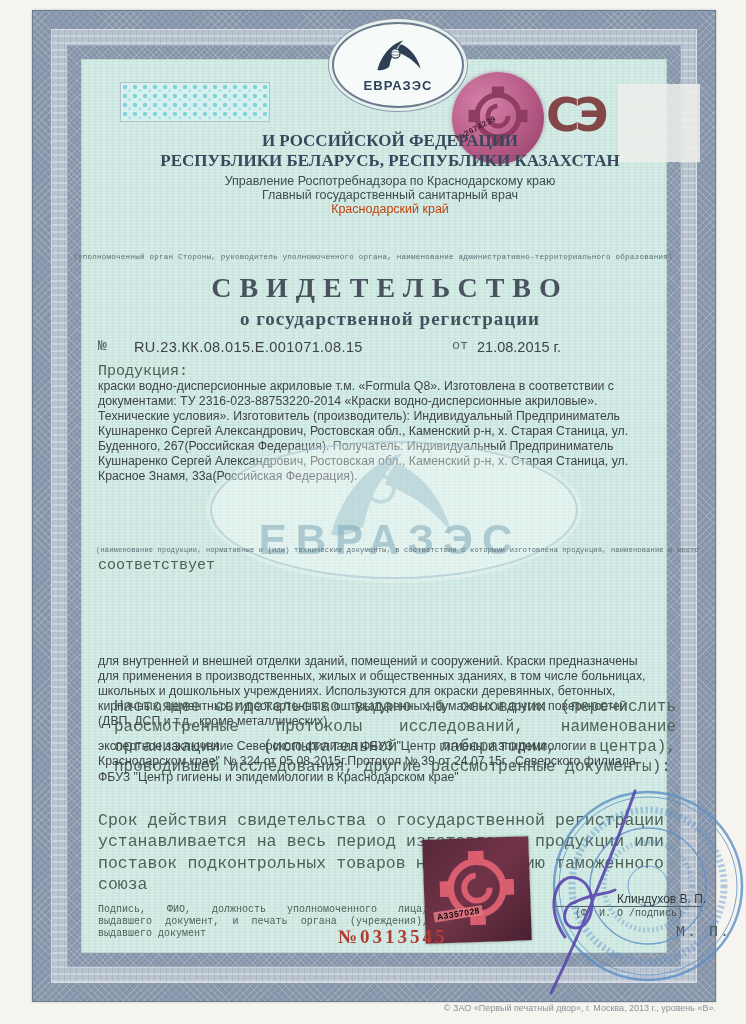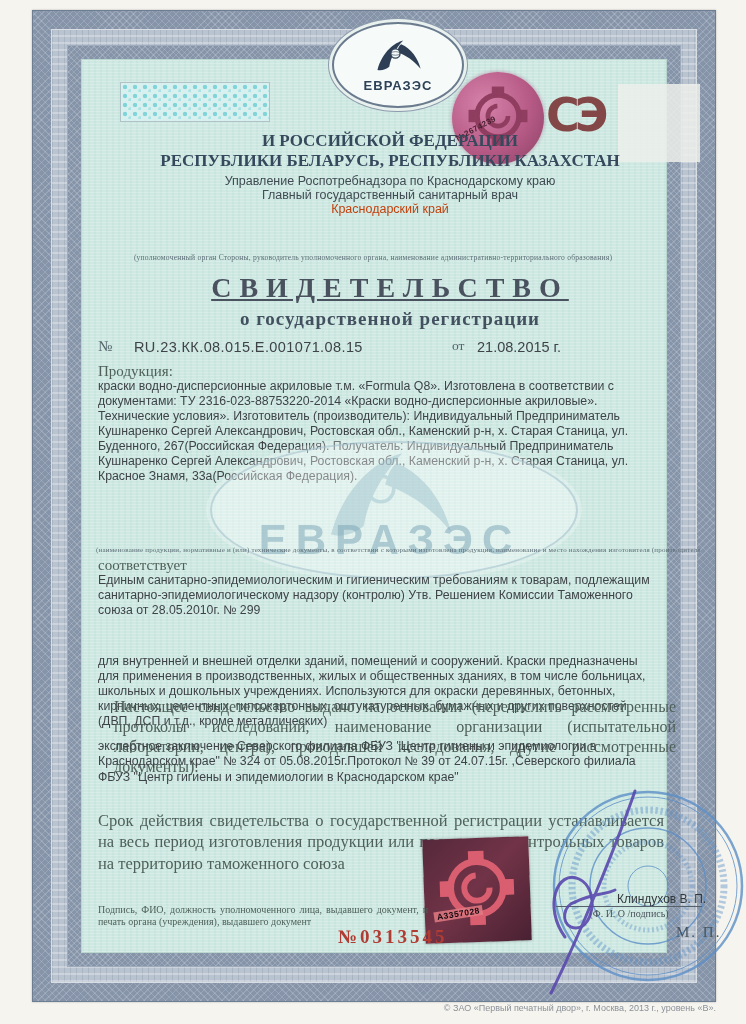--- a/index.html
+++ b/index.html
@@ -38,21 +38,21 @@
   }
   .paper{
     width:100%;height:100%;box-sizing:border-box;
     background:#cfe9e2;
     background-image:
       repeating-linear-gradient(0deg, rgba(255,255,255,.20) 0 1px, transparent 1px 3px),
       repeating-linear-gradient(90deg, rgba(140,200,190,.12) 0 2px, transparent 2px 6px);
     border:1px solid #b9d6cf;
   }
   
-  .serif{font-family:Liberation Serif, serif;color:#4e6059;}
+  .serif{font-family:Liberation Mono, monospace;color:#4e6059;}
   .sans{font-family:"Liberation Sans", sans-serif;color:#3e4347;}
   .hdr{font-family:"Liberation Serif", serif;font-weight:bold;color:#35485c;}
   .center{text-align:center;}
   .just{text-align:justify;}
   .tiny{font-size:7.6px;color:#5d6d76;letter-spacing:.2px;white-space:nowrap;overflow:hidden;}
   
   .logo-oval{
     width:128px;height:82px;border-radius:50%;
     background:#f6fbfa;border:2px solid #6b7b8e;
     box-shadow:0 0 0 3px #e9f1ef, 0 0 0 4px #8c9aab;
@@ -161,21 +161,21 @@
   <div class="abs center" style="left:70px;top:131px;width:640px;">
     <div class="hdr" style="font-size:17px;">И РОССИЙСКОЙ ФЕДЕРАЦИИ</div>
     <div class="hdr" style="font-size:17px;">РЕСПУБЛИКИ БЕЛАРУСЬ, РЕСПУБЛИКИ КАЗАХСТАН</div>
     <div class="sans" style="font-size:12.5px;margin-top:3px;color:#3f4a52;">Управление Роспотребнадзора по Краснодарскому краю</div>
     <div class="sans" style="font-size:12.5px;color:#3f4a52;">Главный государственный санитарный врач</div>
     <div class="sans" style="font-size:12.5px;color:#c2410c;">Краснодарский край</div>
   </div>
 
   <div class="abs center tiny serif" style="left:53px;top:253px;width:640px;">(уполномоченный орган Стороны, руководитель уполномоченного органа, наименование административно-территориального образования)</div>
 
-  <div class="abs center" style="left:70px;top:272px;width:640px;font-family:'Liberation Serif',serif;font-weight:bold;font-size:28px;color:#49525e;letter-spacing:8px;text-decoration:underline;">СВИДЕТЕЛЬСТВО</div>
+  <div class="abs center" style="left:70px;top:272px;width:640px;font-family:'Liberation Serif',serif;font-weight:bold;font-size:28px;color:#49525e;letter-spacing:8px;">СВИДЕТЕЛЬСТВО</div>
   <div class="abs center" style="left:70px;top:308px;width:640px;font-family:'Liberation Serif',serif;font-weight:bold;font-size:19px;color:#42505f;letter-spacing:1px;">о государственной регистрации</div>
 
   <div class="abs serif" style="left:98px;top:338px;font-size:15px;color:#51636b;">№</div>
   <div class="abs sans" style="left:134px;top:339px;font-size:14.5px;letter-spacing:.4px;">RU.23.КК.08.015.Е.001071.08.15</div>
   <div class="abs serif" style="left:452px;top:338px;font-size:13.5px;color:#51636b;">от</div>
   <div class="abs sans" style="left:477px;top:339px;font-size:14.5px;">21.08.2015 г.</div>
 
   <div class="abs serif" style="left:98px;top:363px;font-size:15px;">Продукция:</div>
   <div class="abs sans" style="left:98px;top:379px;width:550px;font-size:12.3px;line-height:1.22;">краски водно-дисперсионные акриловые т.м. «Formula Q8». Изготовлена в соответствии с документами: ТУ 2316-023-88753220-2014 «Краски водно-дисперсионные акриловые». Технические условия». Изготовитель (производитель): Индивидуальный Предприниматель Кушнаренко Сергей Александрович, Ростовская обл., Каменский р-н, х. Старая Станица, ул. Буденного, 267(Российская Федерация).  Получатель: Индивидуальный Предприниматель Кушнаренко Сергей Александрович, Ростовская обл., Каменский р-н, х. Старая Станица, ул. Красное Знамя, 33а(Российская Федерация).</div>
 
@@ -187,21 +187,20 @@
         <path d="M66,12 C86,20 99,40 104,60 C90,43 75,33 58,27 C60,20 62,15 66,12 Z"></path>
       </g>
       <circle cx="55" cy="30" r="9" fill="none" stroke="#9fc3cf" stroke-width="2.5"></circle>
     </svg>
   </div>
   <div class="abs center wm-text" style="left:190px;top:516px;width:400px;">ЕВРАЗЭС</div>
 
   <div class="abs tiny serif" style="left:96px;top:546px;width:604px;font-size:7px;">(наименование продукции, нормативные и (или) технические документы, в соответствии с которыми изготовлена продукция, наименование и место нахождения изготовителя (производителя), получателя)</div>
 
   <div class="abs serif" style="left:98px;top:557px;font-size:15px;">соответствует</div>
-  <div class="abs sans" style="left:98px;top:573px;width:562px;font-size:12.3px;line-height:1.22;">Единым санитарно-эпидемиологическим и гигиеническим требованиям к товарам, подлежащим санитарно-эпидемиологическому надзору (контролю) Утв. Решением Комиссии Таможенного союза от 28.05.2010г. № 299</div>
 
 
   <div class="abs sans" style="left:98px;top:654px;width:560px;font-size:12.3px;line-height:1.22;">для внутренней и внешней отделки зданий, помещений и сооружений. Краски предназначены для применения в производственных, жилых и общественных зданиях, в том числе больницах, школьных и дошкольных учреждениях. Используются для окраски деревянных, бетонных, кирпичных, цементных, гипсокартонных, оштукатуренных, бумажных и других поверхностей (ДВП, ДСП и т.д., кроме металлических)</div>
 
   <div class="abs serif just" style="left:114px;top:697px;width:562px;font-size:16px;line-height:1.25;">Настоящее свидетельство выдано на основании (перечислить рассмотренные протоколы исследований, наименование организации (испытательной лаборатории, центра), проводившей исследования, другие рассмотренные документы):</div>
   <div class="abs sans" style="left:98px;top:739px;width:548px;font-size:12.3px;line-height:1.25;">экспертное заключение Северского филиала ФБУЗ "Центр гигиены и эпидемиологии в Краснодарском крае" № 324 от 05.08.2015г.Протокол № 39 от 24.07.15г. ,Северского филиала ФБУЗ "Центр гигиены и эпидемиологии в Краснодарском крае"</div>
 
   <div class="abs serif just" style="left:98px;top:810px;width:566px;font-size:16.5px;line-height:1.3;">Срок действия свидетельства о государственной регистрации устанавливается на весь период изготовления продукции или поставок подконтрольных товаров на территорию таможенного союза</div>
 
   <div class="abs" style="left:550px;top:788px;opacity:.8;">

